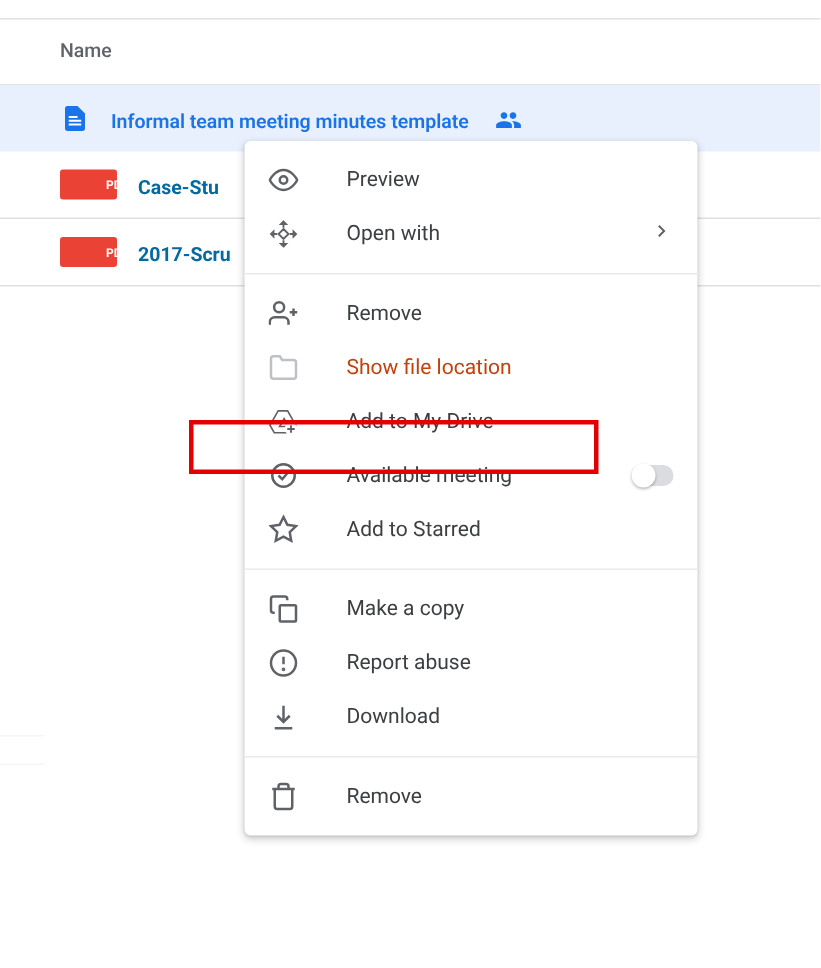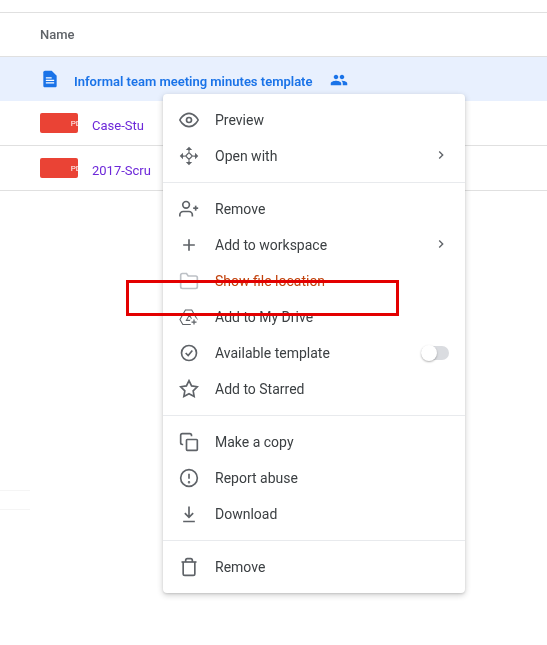--- a/index.html
+++ b/index.html
@@ -31,39 +31,39 @@
     }
     .file-row.selected {
       background: #e8f0fe;
       border-bottom: none;
     }
     .file-row.selected .file-name {
       color: #1a73e8;
       font-weight: 600;
     }
     .file-name {
-      color: #6d28d9;
+      color: #0369a1;
       font-size: 13px;
-      font-weight: 400;
+      font-weight: 700;
     }
     .docs-icon {
       width: 20px;
       height: 20px;
       display: flex;
       align-items: center;
       justify-content: center;
     }
     .docs-icon svg { width: 20px; height: 20px; }
     .pdf-icon {
       width: 23px;
       height: 20px;
       background: #ea4335;
       color: #fff;
       font-size: 8px;
-      font-weight: normal;
+      font-weight: bold;
       display: flex;
       align-items: center;
       justify-content: center;
       border-radius: 2px;
       padding-left: 38px;
     }
     .shared-icon {
       margin-left: 4px;
       display: flex;
       align-items: center;
@@ -77,21 +77,21 @@
       border-radius: 4px;
       box-shadow: 0 2px 6px rgba(0,0,0,0.2), 0 1px 2px rgba(0,0,0,0.1);
       padding: 8px 0;
       z-index: 10;
     }
     .menu-item {
       display: flex;
       align-items: center;
       padding: 8px 16px;
       min-height: 32px;
-      gap: 16px;
+      gap: 32px;
       cursor: pointer;
       font-size: 14px;
       color: #3c4043;
       position: relative;
     }
     .menu-item.disabled {
       color: #c2410c;
       cursor: default;
     }
     .menu-icon {
@@ -220,33 +220,20 @@
           <path d="M16 21v-2a4 4 0 0 0-4-4H5a4 4 0 0 0-4 4v2"></path>
           <circle cx="8.5" cy="7" r="4"></circle>
           <line x1="20" y1="8" x2="20" y2="14"></line>
           <line x1="23" y1="11" x2="17" y2="11"></line>
         </svg>
     </span>
     <span>Remove</span>
   </div>
 
 
-  <div class="menu-item">
-    <span class="menu-icon">
-      <svg width="20" height="20" viewBox="0 0 24 24" fill="currentColor">
-          <path d="M19 13h-6v6h-2v-6H5v-2h6V5h2v6h6v2z"></path>
-        </svg>
-    </span>
-    <span>Add to workspace</span>
-    <span class="submenu-arrow">
-      <svg width="16" height="16" viewBox="0 0 24 24" fill="currentColor">
-          <path d="M10 6L8.59 7.41 13.17 12l-4.58 4.59L10 18l6-6z"></path>
-        </svg>
-    </span>
-  </div>
 
   <div class="menu-item disabled">
     <span class="menu-icon">
       <svg width="20" height="20" viewBox="0 0 24 24" fill="none" stroke="currentColor" stroke-width="2">
           <path d="M22 19a2 2 0 0 1-2 2H4a2 2 0 0 1-2-2V5a2 2 0 0 1 2-2h5l2 3h9a2 2 0 0 1 2 2z"></path>
         </svg>
     </span>
     <span>Show file location</span>
   </div>
 
@@ -261,21 +248,21 @@
     <span>Add to My Drive</span>
   </div>
 
   <div class="menu-item">
     <span class="menu-icon">
       <svg width="20" height="20" viewBox="0 0 24 24" fill="none" stroke="currentColor" stroke-width="2">
           <circle cx="12" cy="12" r="9"></circle>
           <path d="M8 12l3 3 5-6"></path>
         </svg>
     </span>
-    <span>Available template</span>
+    <span>Available meeting</span>
     <span class="toggle"></span>
   </div>
 
   <div class="menu-item">
     <span class="menu-icon">
       <svg width="20" height="20" viewBox="0 0 24 24" fill="none" stroke="currentColor" stroke-width="2">
           <polygon points="12 2 15.09 8.26 22 9.27 17 14.14 18.18 21.02 12 17.77 5.82 21.02 7 14.14 2 9.27 8.91 8.26 12 2"></polygon>
         </svg>
     </span>
     <span>Add to Starred</span>

